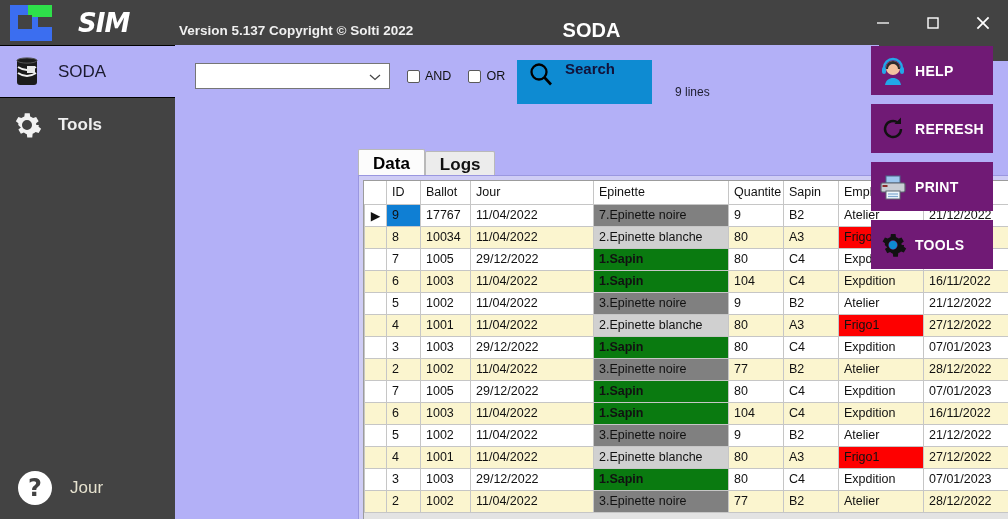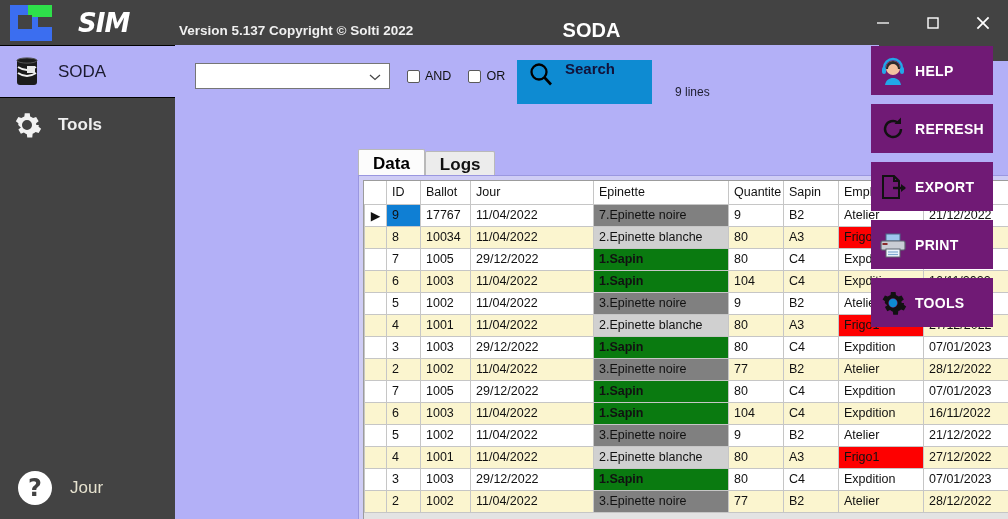--- a/index.html
+++ b/index.html
@@ -390,31 +390,20 @@
     <div class="rbtn gap">
       <span class="ric">
         <svg width="28" height="28" viewBox="0 0 28 28">
           <path d="M22 14a8 8 0 11-3.2-6.4" stroke="#111" stroke-width="2.4" fill="none"></path>
           <path d="M22 2.5V9h-6.5z" fill="#111"></path>
         </svg>
       </span>
       <span class="rlbl">REFRESH</span>
     </div>
 
-    <div class="rbtn gap">
-      <span class="ric">
-        <svg width="28" height="28" viewBox="0 0 28 28">
-          <path d="M4 3h11l5 5v17H4z" fill="none" stroke="#111" stroke-width="2"></path>
-          <path d="M15 3v5h5" fill="none" stroke="#111" stroke-width="2"></path>
-          <line x1="14" y1="15" x2="26" y2="15" stroke="#111" stroke-width="2.4"></line>
-          <path d="M22 11l5 4-5 4z" fill="#111"></path>
-        </svg>
-      </span>
-      <span class="rlbl">EXPORT</span>
-    </div>
 
 
     <div class="rbtn gap">
       <span class="ric">
         <svg width="28" height="28" viewBox="0 0 28 28">
           <rect x="7" y="3" width="14" height="7" fill="#9ec7ef" stroke="#4b6b8a" stroke-width="1"></rect>
           <rect x="2" y="10" width="24" height="9" rx="1.5" fill="#c9cdd4" stroke="#5e6670" stroke-width="1.2"></rect>
           <rect x="3.5" y="12" width="5" height="2" fill="#8a2b2b"></rect>
           <rect x="7" y="18" width="14" height="8" fill="#eef6fd" stroke="#5e6670" stroke-width="1"></rect>
           <line x1="9" y1="21" x2="19" y2="21" stroke="#7fa8d0" stroke-width="1.2"></line>

